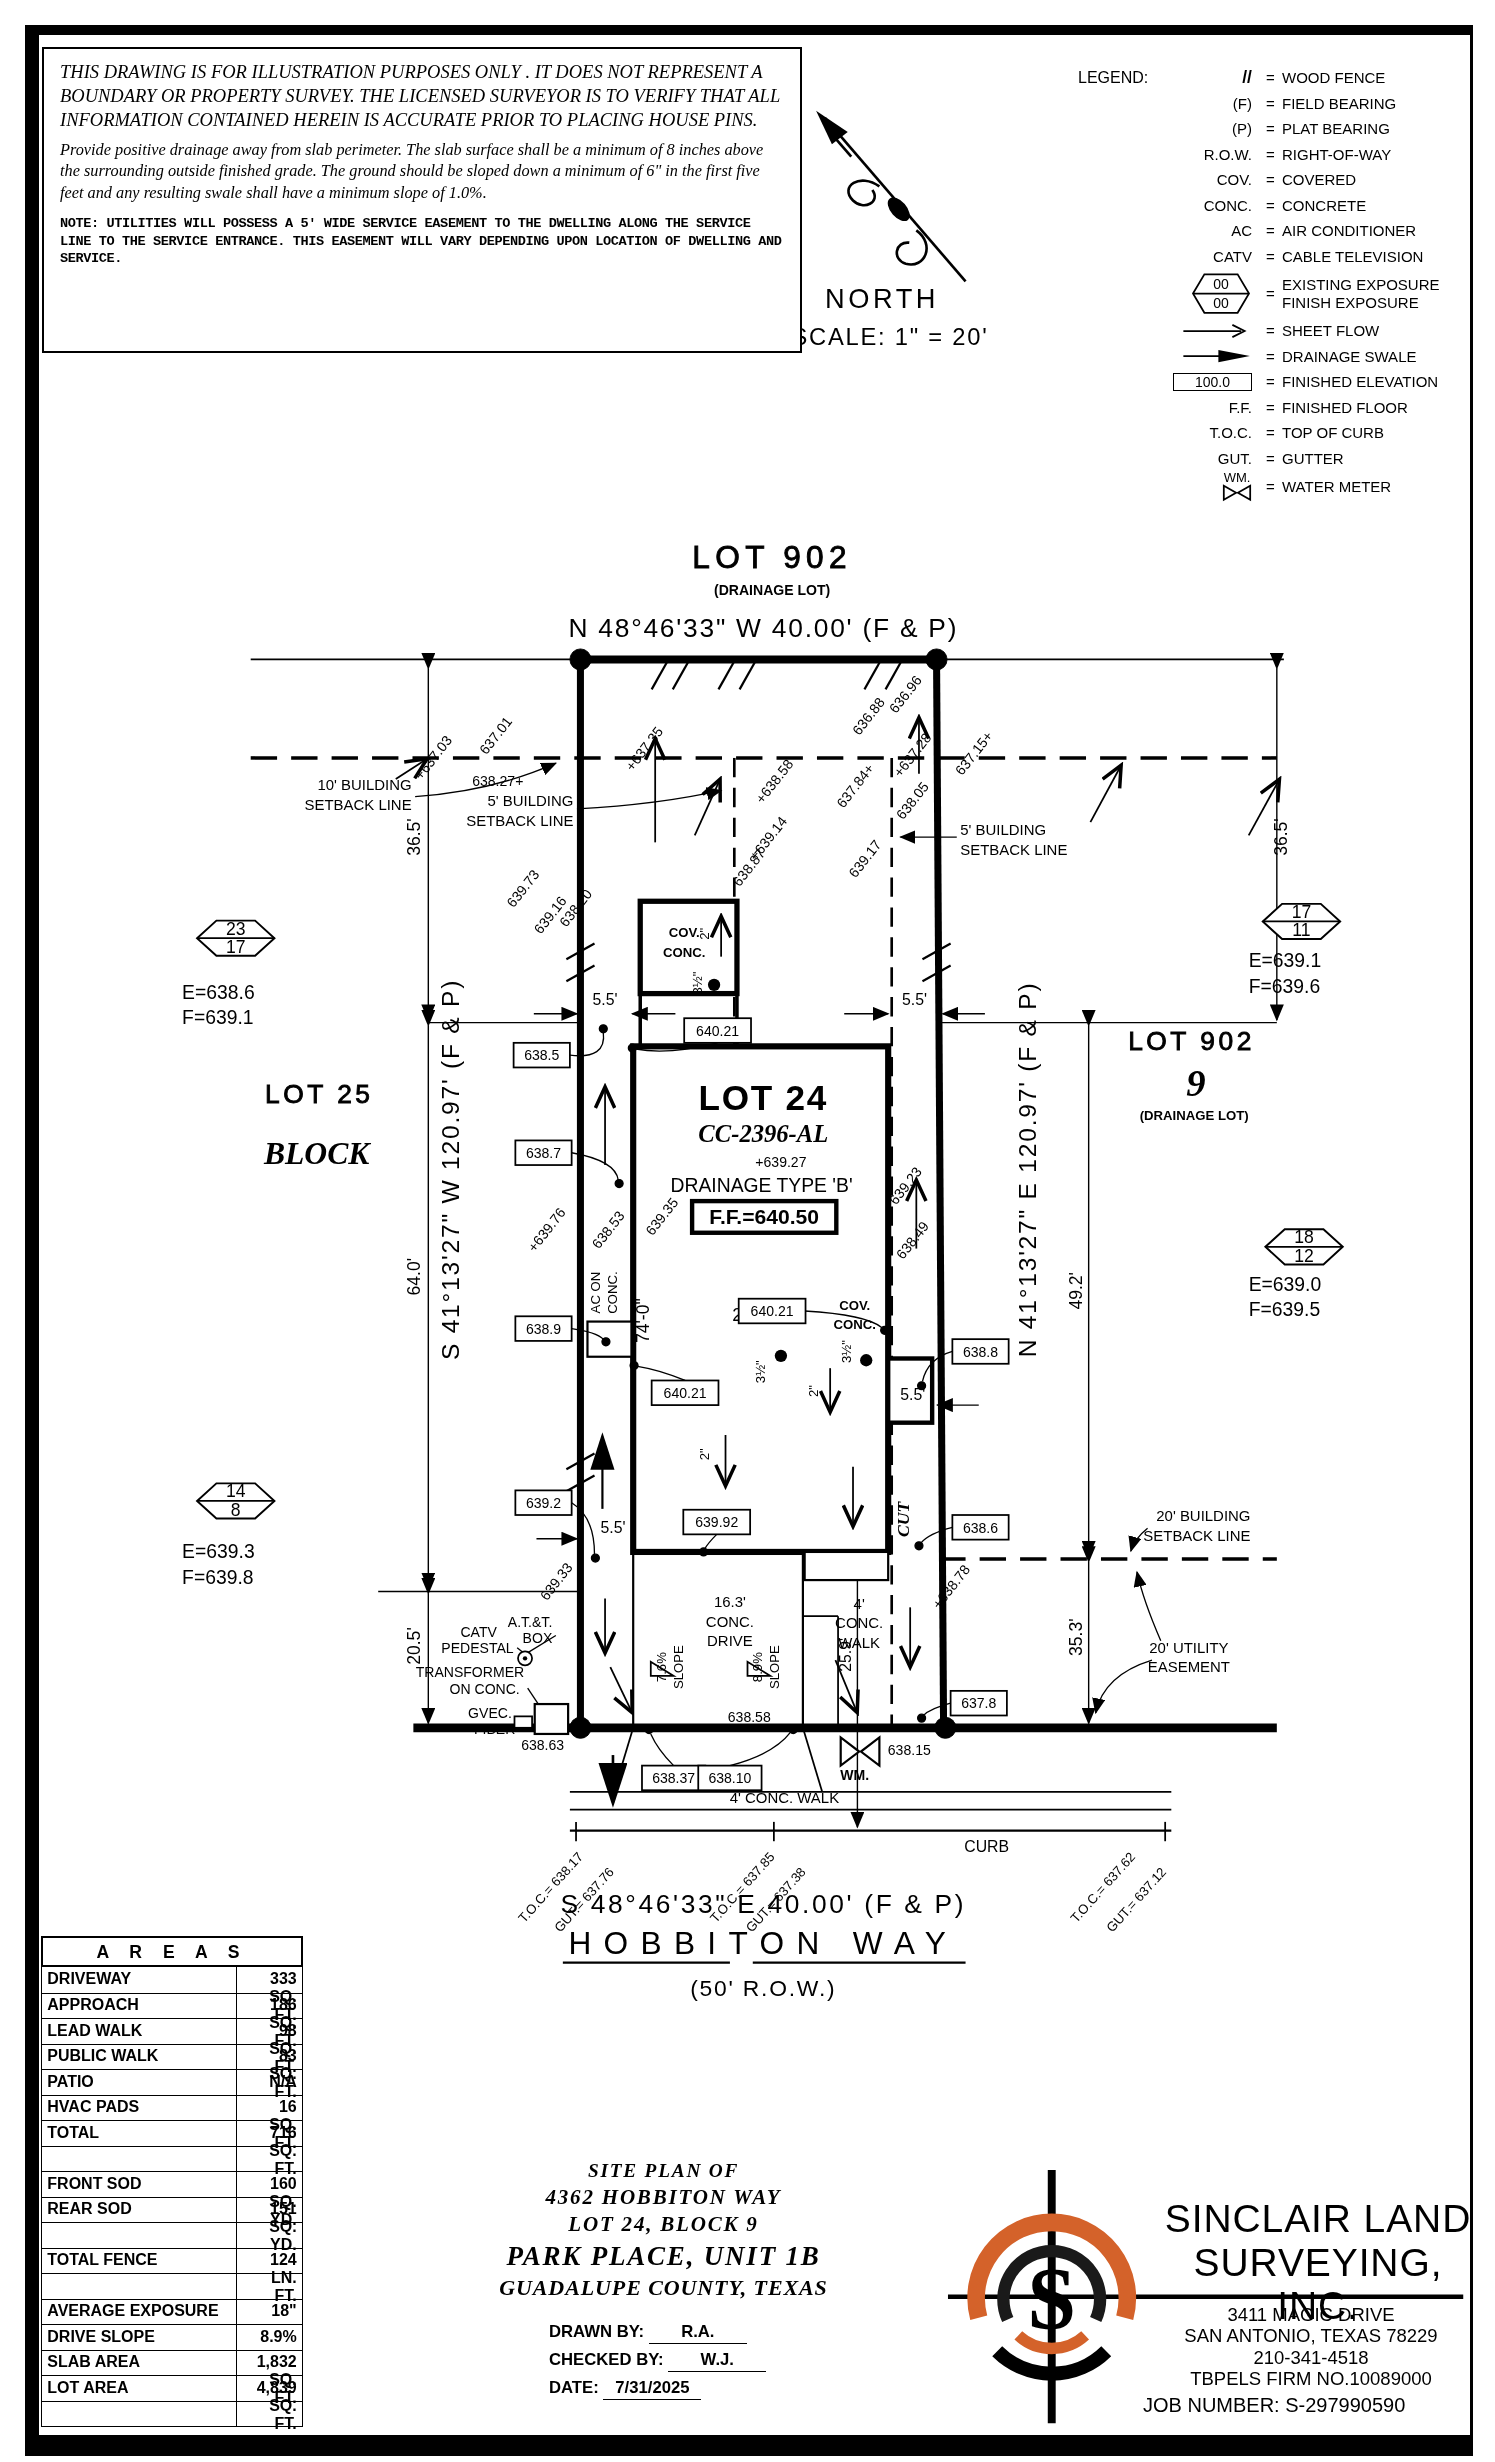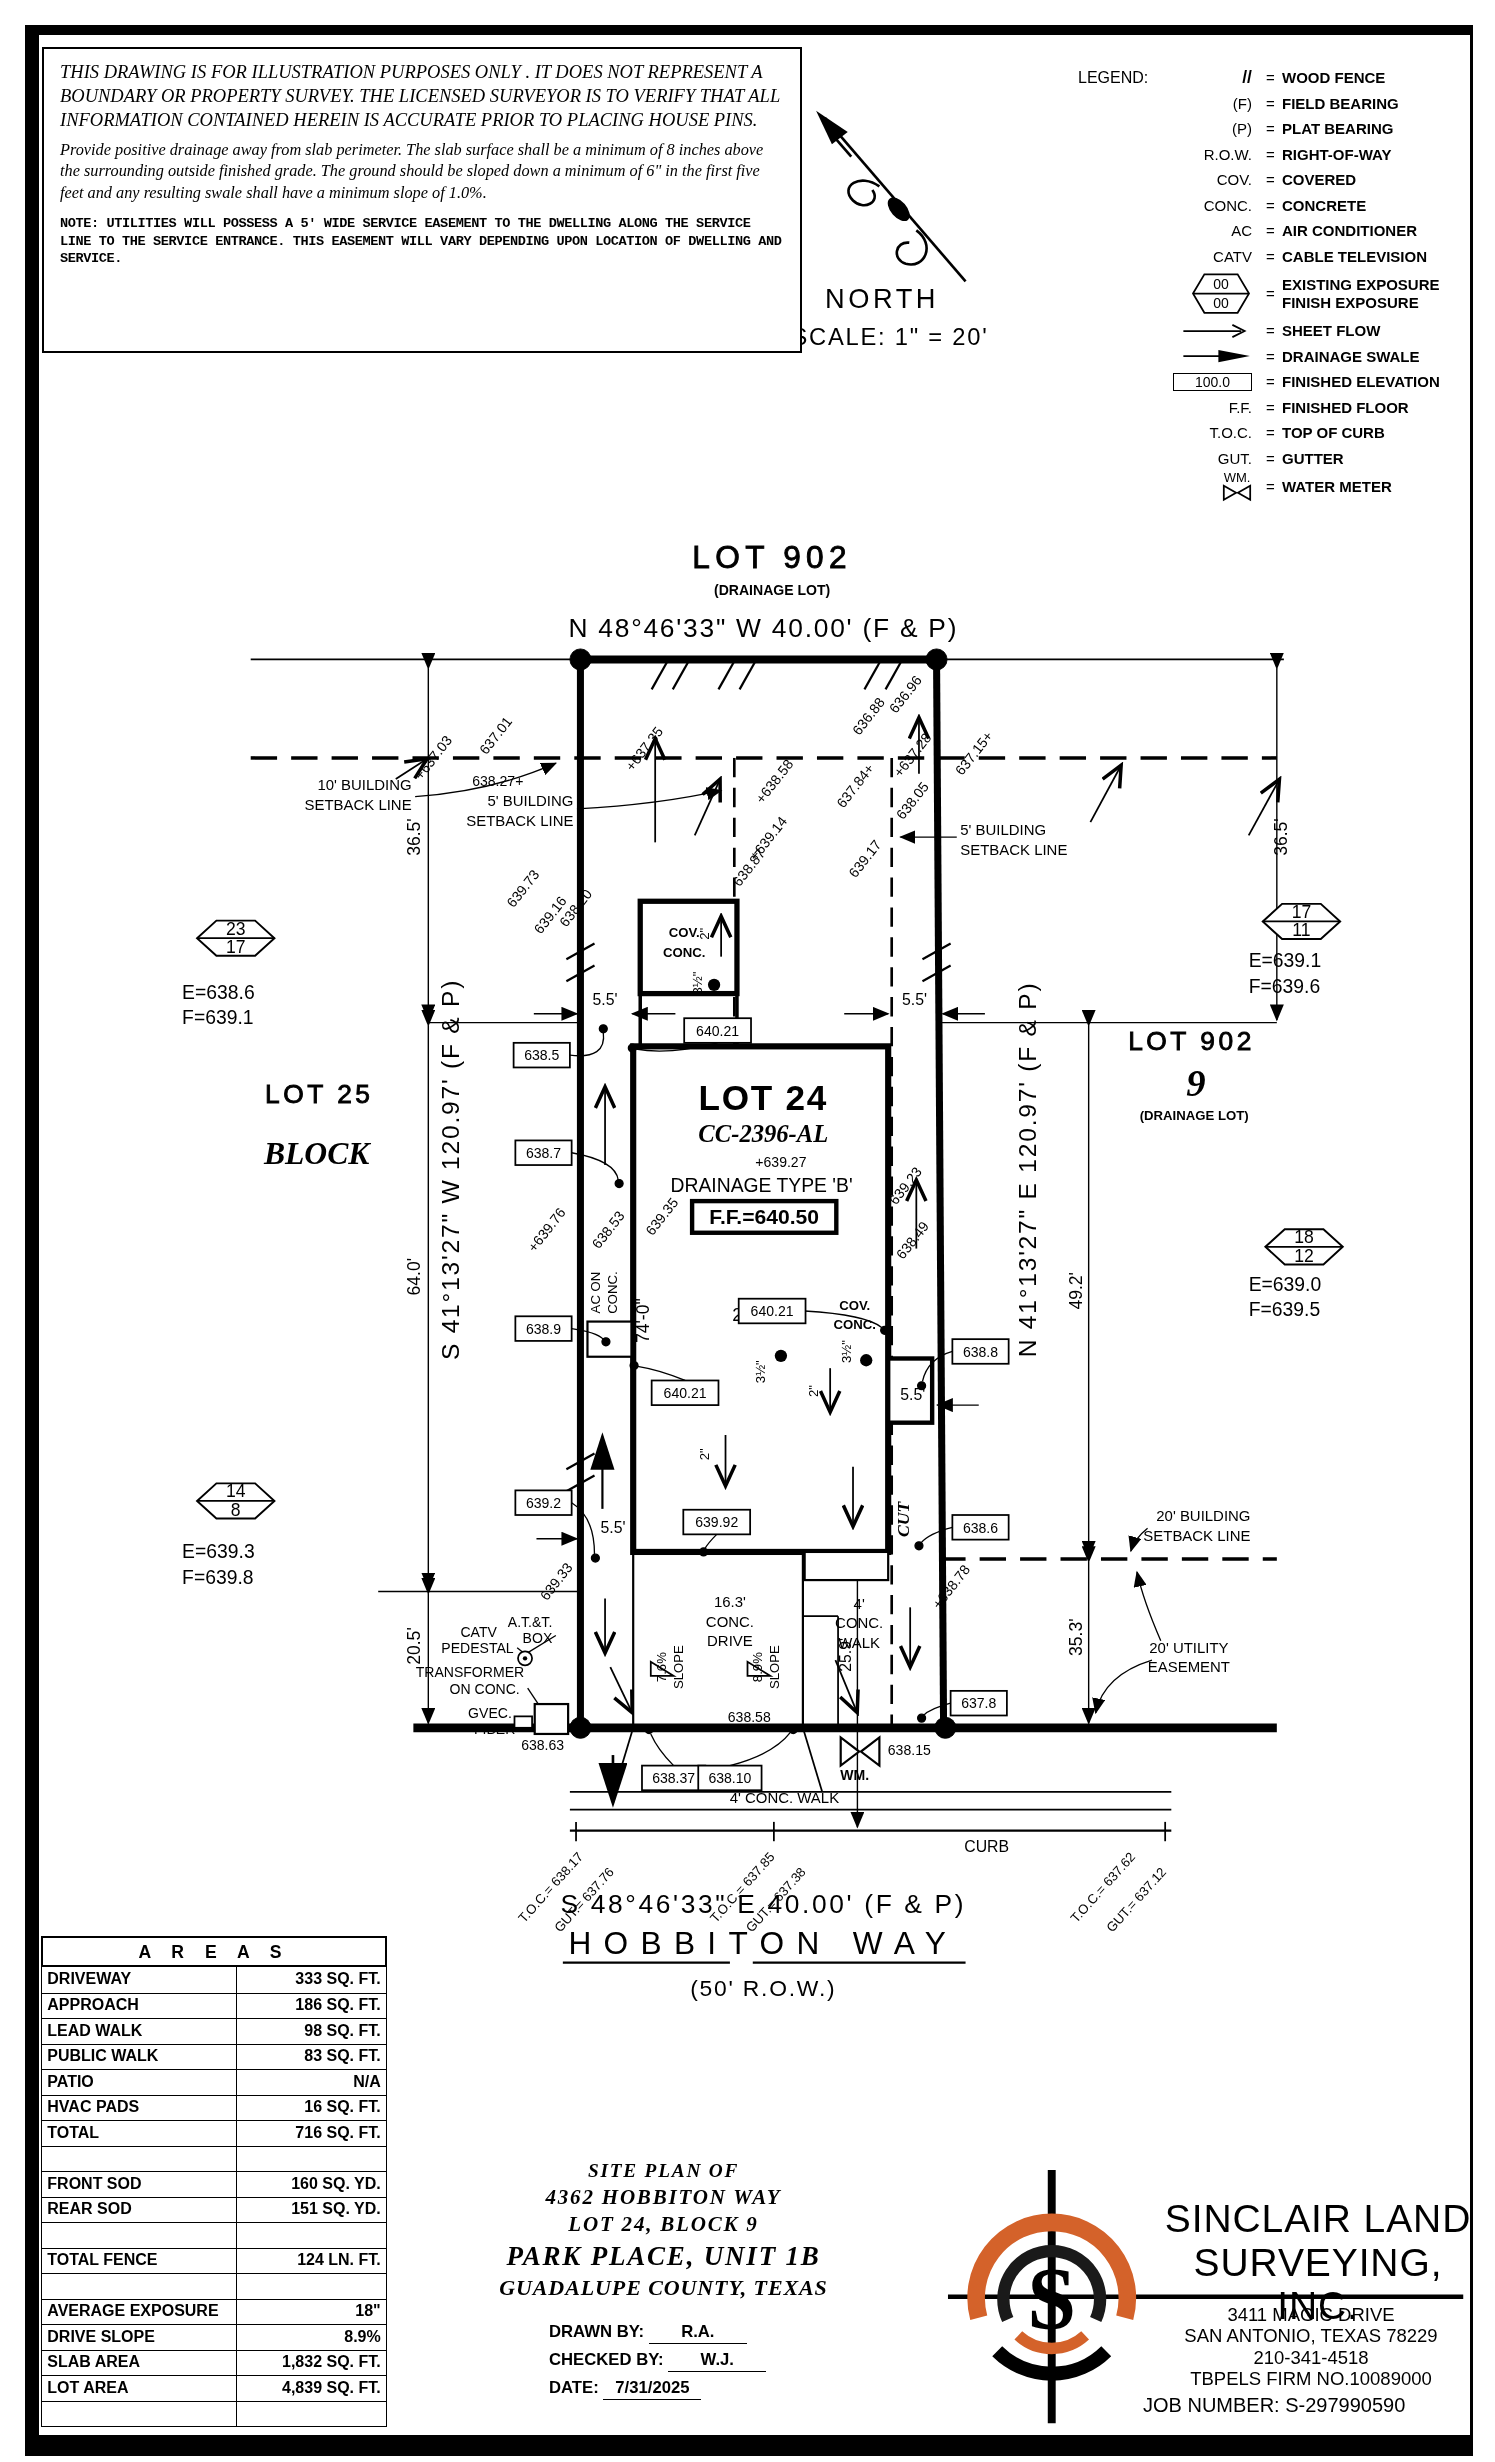--- a/index.html
+++ b/index.html
@@ -8,23 +8,23 @@
   #frame{left:24.6px;top:24.6px;width:1448px;height:2431px;border-left:14px solid #000;border-top:10.6px solid #000;border-right:3.5px solid #000;border-bottom:21px solid #000;box-sizing:border-box;}
   #disclaimer{left:42px;top:47px;width:760px;height:306px;border:2.6px solid #000;box-sizing:border-box;padding:10.6px 16px 0 16px;background:#fff;}
   #disclaimer .p1{font:italic 18.5px/1.30 "Liberation Serif",serif;margin:0;}
   #disclaimer .p2{font:italic 16.3px/1.33 "Liberation Serif",serif;margin:7px 0 0 0;}
   #disclaimer .p3{font:bold 13.6px/1.30 "Liberation Mono",monospace;margin:11.4px 0 0 0;letter-spacing:-0.4px;}
   #legend{left:1078px;top:65px;width:396px;}
   .lrow{display:flex;align-items:center;min-height:25.5px;font-size:15px;}
   .lpre{width:83px;font-size:16px;}
   .lsym{width:91px;text-align:right;padding-right:7px;display:flex;justify-content:flex-end;align-items:center;}
   .leq{width:23px;text-align:center;}
-  .llab{flex:1;white-space:pre-line;line-height:1.15;font-weight:bold;}
+  .llab{flex:1;white-space:pre-line;line-height:1.15;}
   .lbox{border:1.8px solid #000;padding:0 21px;font-size:14px;}
-  #areas{left:41px;top:1936px;width:346px;font-weight:bold;}
+  #areas{left:41px;top:1936px;width:262px;font-weight:bold;}
   #areas .hdr{border:2.6px solid #000;text-align:center;font-size:17.6px;letter-spacing:8px;padding:3.5px 0 2.6px 0;}
   #areasRows{border-left:1.8px solid #000;border-right:1.8px solid #000;border-bottom:1.8px solid #000;}
   .arow{display:flex;height:25.5px;box-sizing:border-box;border-top:1.8px solid #000;gap:16px;}
   .arow:first-child{border-top:none;}
   .acl{width:195px;border-right:1.8px solid #000;padding:2.6px 0 0 5.3px;font-size:16px;box-sizing:border-box;}
   .acv{flex:1;text-align:right;padding:2.6px 5.3px 0 0;font-size:16px;}
   #titleblock{left:457px;top:2160px;width:413px;text-align:center;}
   .tb1{font:bold italic 19.3px "Liberation Serif",serif;letter-spacing:1.8px;}
   .tb2,.tb3{font:bold italic 21px "Liberation Serif",serif;letter-spacing:1.8px;margin-top:2.6px;}
   .tb4{font:bold italic 27px "Liberation Serif",serif;letter-spacing:1.8px;margin-top:3.5px;}

